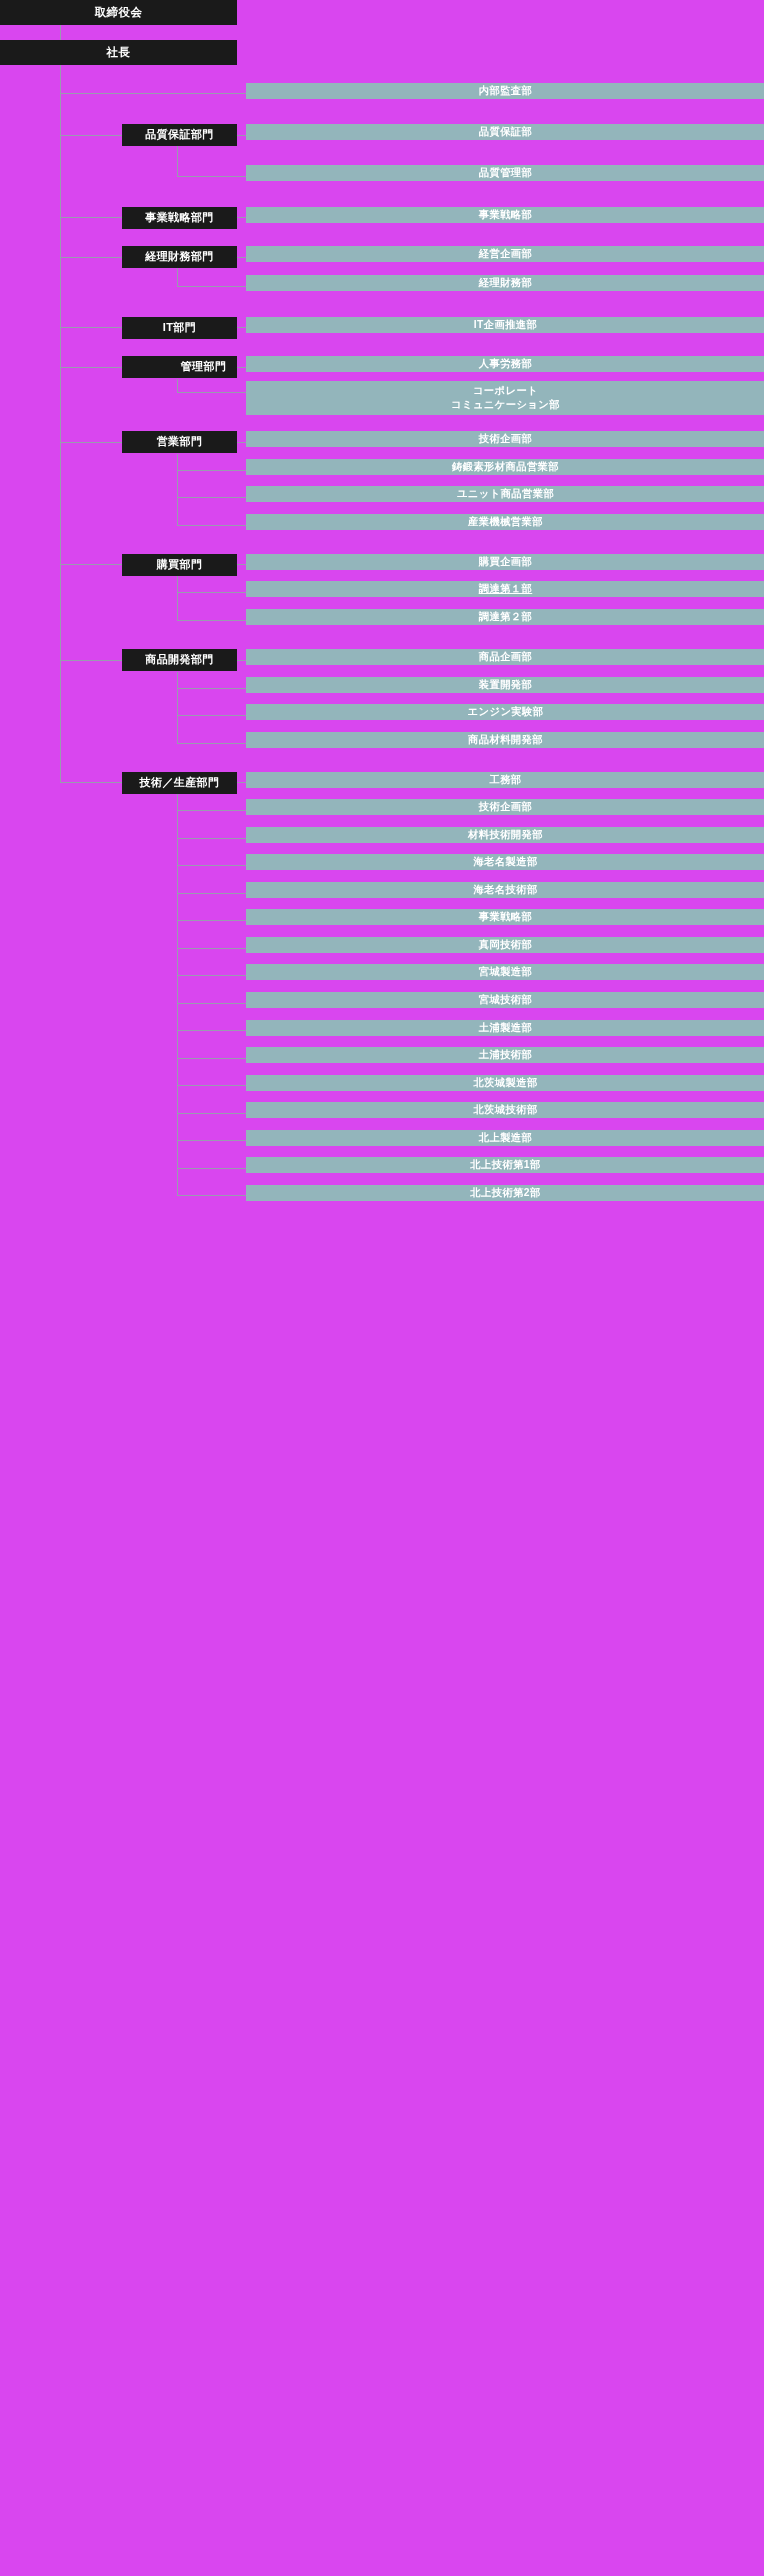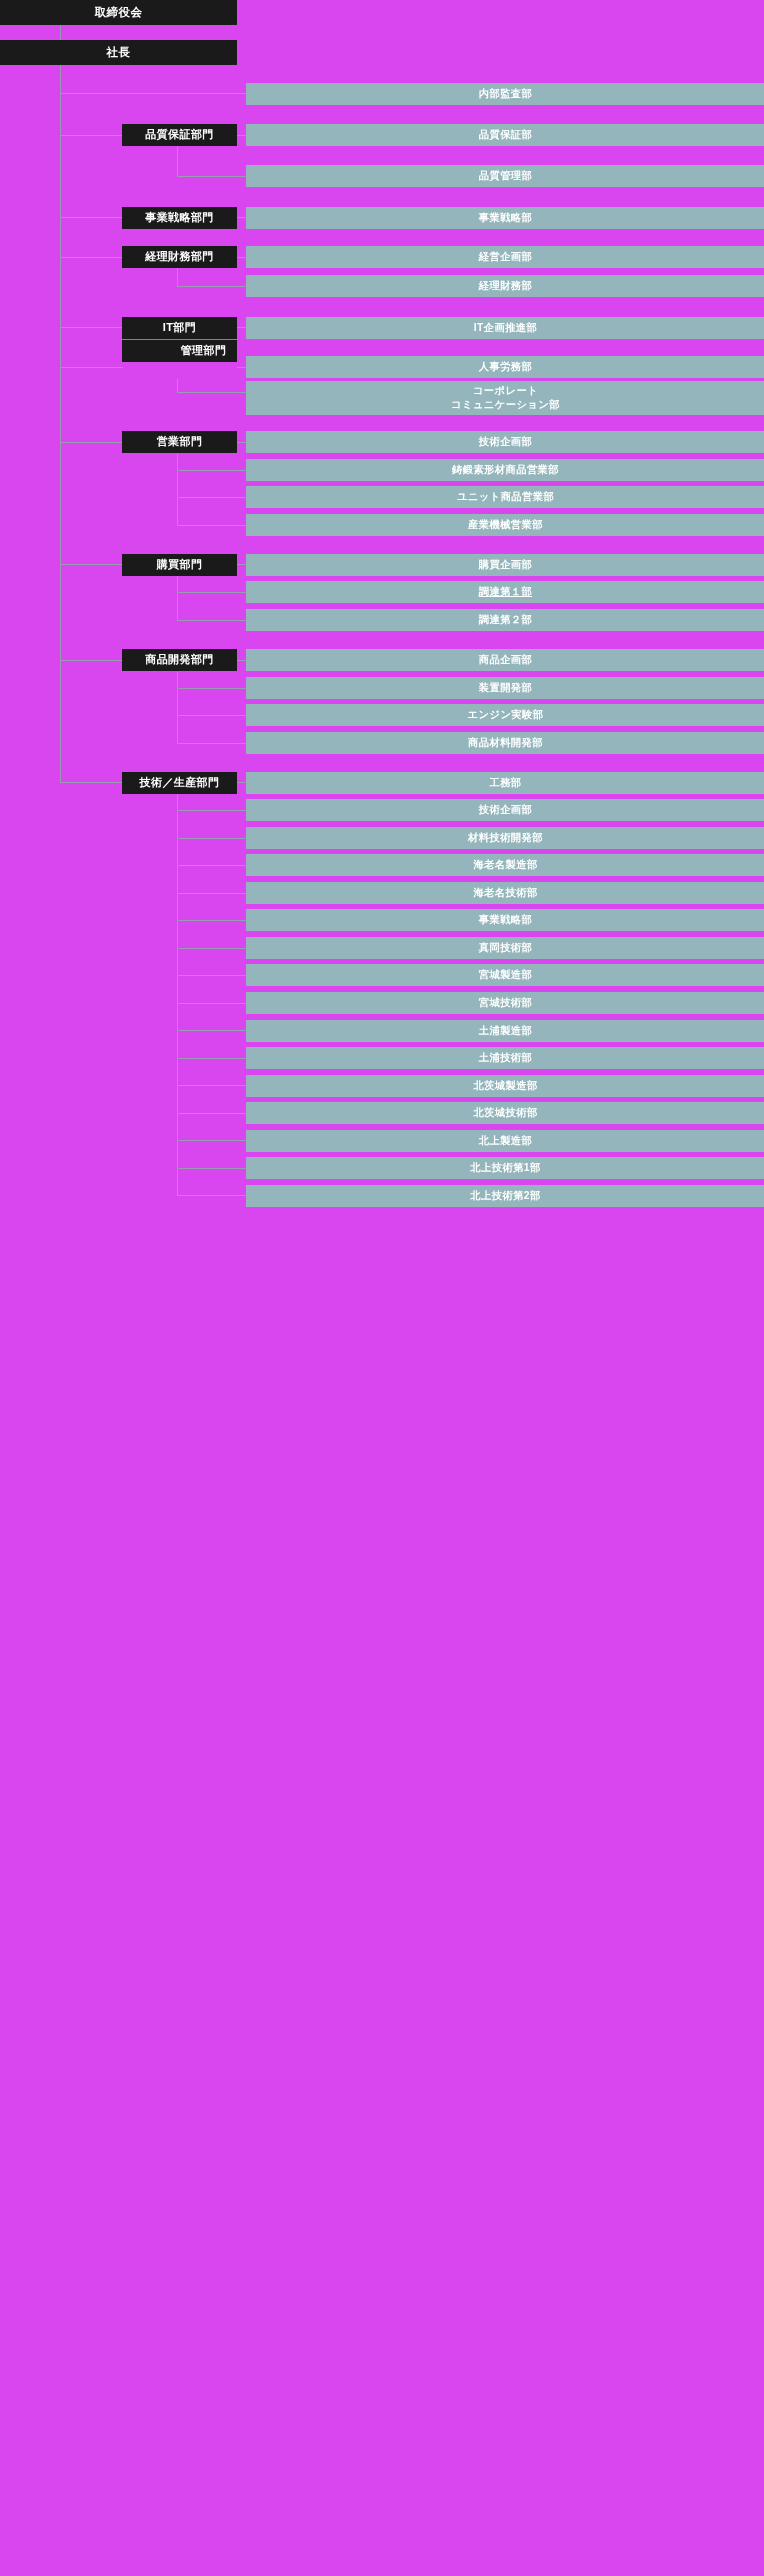--- a/index.html
+++ b/index.html
@@ -41,21 +41,21 @@
     font-size:11px;
     left:122px;
     width:115px;
     height:22px;
   }
   .box.dept{          
     background:#93b5bb;
     font-size:10.3px;
     left:246px;
     width:519px;
-    height:22px;
+    height:16px;
   }
   .box.dept.tall{
     height:34px;
     font-size:10.3px;
     line-height:1.35;
   }
   
   .vline{
     position:absolute;
     width:0.8px;
@@ -95,21 +95,21 @@
     <div class="hline" style="left: 237px; top: 257px; width: 9.2px;"></div>
     <div class="vline" style="left: 177px; top: 268px; height: 17.6px;"></div>
     <div class="hline" style="left: 177px; top: 286px; width: 69px;"></div>
     <div class="box dept" style="top: 246px;">経営企画部</div>
     <div class="box dept" style="top: 275px;">経理財務部</div>
     <div class="hline" style="left: 60px; top: 327px; width: 63px;"></div>
     <div class="box division" style="top: 317px;">IT部門</div>
     <div class="hline" style="left: 237px; top: 327px; width: 9.2px;"></div>
     <div class="box dept" style="top: 317px;">IT企画推進部</div>
     <div class="hline" style="left: 60px; top: 367px; width: 63px;"></div>
-    <div class="box division" style="top: 340px; padding-left: 48px;">管理部門</div>
+    <div class="box division" style="top: 356px; padding-left: 48px;">管理部門</div>
     <div class="hline" style="left: 237px; top: 367px; width: 9.2px;"></div>
     <div class="vline" style="left: 177px; top: 379px; height: 13px;"></div>
     <div class="hline" style="left: 177px; top: 392px; width: 69px;"></div>
     <div class="box dept" style="top: 356px;">人事労務部</div>
     <div class="box dept tall" style="top: 381px;">コーポレート<br>コミュニケーション部</div>
     <div class="hline" style="left: 60px; top: 442px; width: 63px;"></div>
     <div class="box division" style="top: 431px;">営業部門</div>
     <div class="hline" style="left: 237px; top: 442px; width: 9.2px;"></div>
     <div class="vline" style="left: 177px; top: 454px; height: 71px;"></div>
     <div class="hline" style="left: 177px; top: 470px; width: 69px;"></div>

